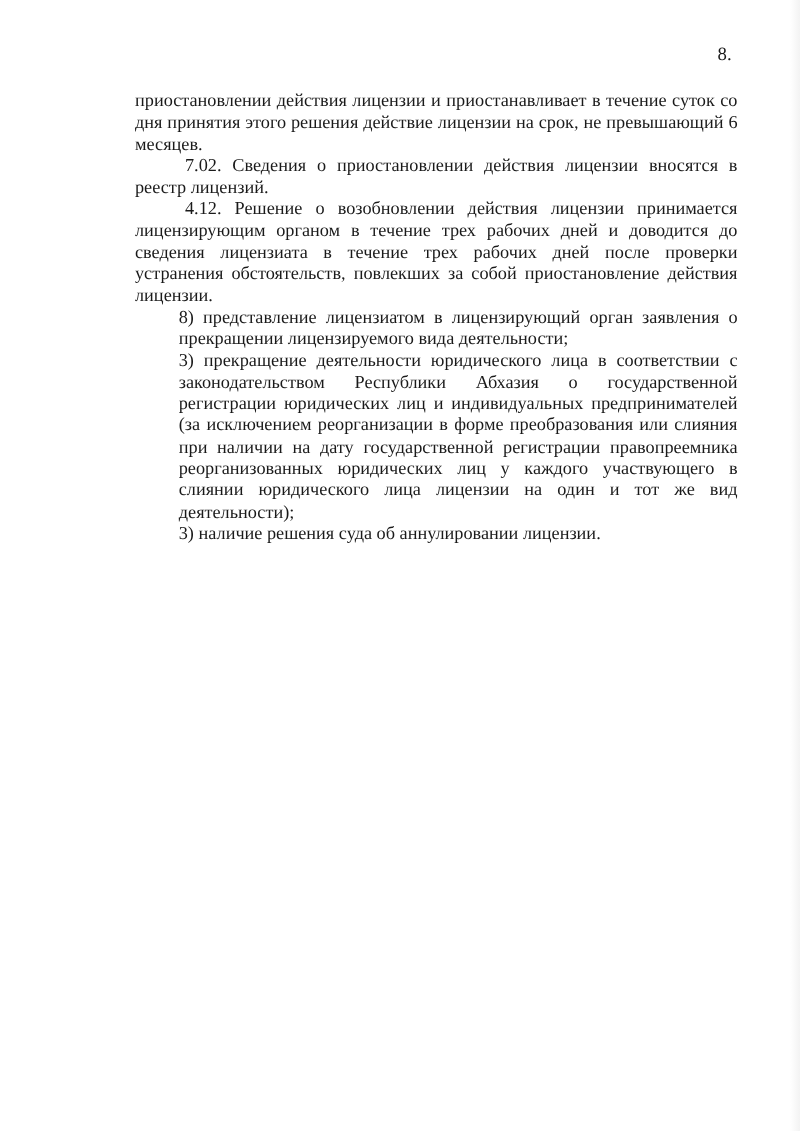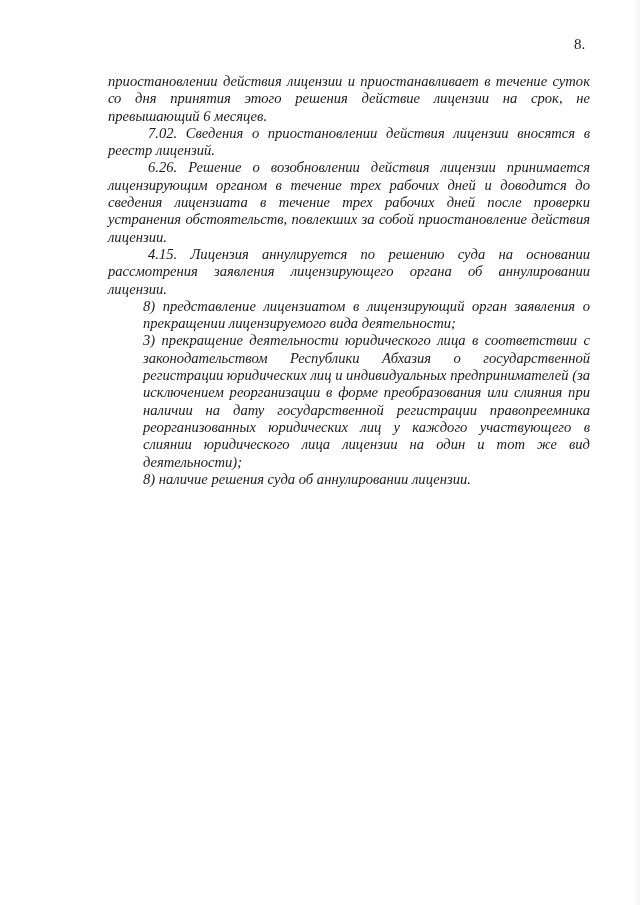--- a/index.html
+++ b/index.html
@@ -17,38 +17,36 @@
       font-size: 15px;
     }
     .content {
       position: absolute;
       top: 73px; left: 108px;
       width: 482px;
       font-size: 14.6px;
       line-height: 17.3px;
       text-align: justify;
       hyphens: manual;
-      font-style: italic;
     }
     .p { margin: 0; text-indent: 0; }
     .p.ind { text-indent: 40px; }
     .item { margin: 0 0 0 35px; }
     .right-shadow {
       position: absolute; top: 0; right: 0; width: 8px; height: 905px;
       background: linear-gradient(to right, #ffffff, #f3f3f3);
     }
   </style>
 </head>
 <body>
 
 <div class="right-shadow"></div>
 
 <div class="page-number">8.</div>
 
 <div class="content">
   <p class="p">приостановлении действия лицензии и приостанавливает в течение суток со дня принятия этого решения действие лицензии на срок, не превышающий 6 месяцев.</p>
   <p class="p ind">7.02. Сведения о приостановлении действия лицензии вносятся в реестр лицензий.</p>
-  <p class="p ind">6.26. Решение о возобновлении действия лицензии принимается лицензирующим органом в течение трех рабочих дней и доводится до сведения лицензиата в течение трех рабочих дней после проверки устранения обстоятельств, повлекших за собой приостановление действия лицензии.</p>
-  <p class="p ind">4.15. Лицензия аннулируется по решению суда на основании рассмотрения заявления лицензирующего органа об аннулировании лицензии.</p>
+  <p class="p ind">4.12. Решение о возобновлении действия лицензии принимается лицензирующим органом в течение трех рабочих дней и доводится до сведения лицензиата в течение трех рабочих дней после проверки устранения обстоятельств, повлекших за собой приостановление действия лицензии.</p>
   <p class="item">8) представление лицензиатом в лицензирующий орган заявления о прекращении лицензируемого вида деятельности;</p>
   <p class="item">3) прекращение деятельности юридического лица в соответствии с законодательством Республики Абхазия о государственной регистрации юридических лиц и индивидуальных предпринимателей (за исключением реорганизации в форме преобразования или слияния при наличии на дату государственной регистрации правопреемника реорганизованных юридических лиц у каждого участвующего в слиянии юридического лица лицензии на один и тот же вид деятельности);</p>
-  <p class="item">8) наличие решения суда об аннулировании лицензии.</p>
+  <p class="item">3) наличие решения суда об аннулировании лицензии.</p>
 </div>
 
 </body></html>

